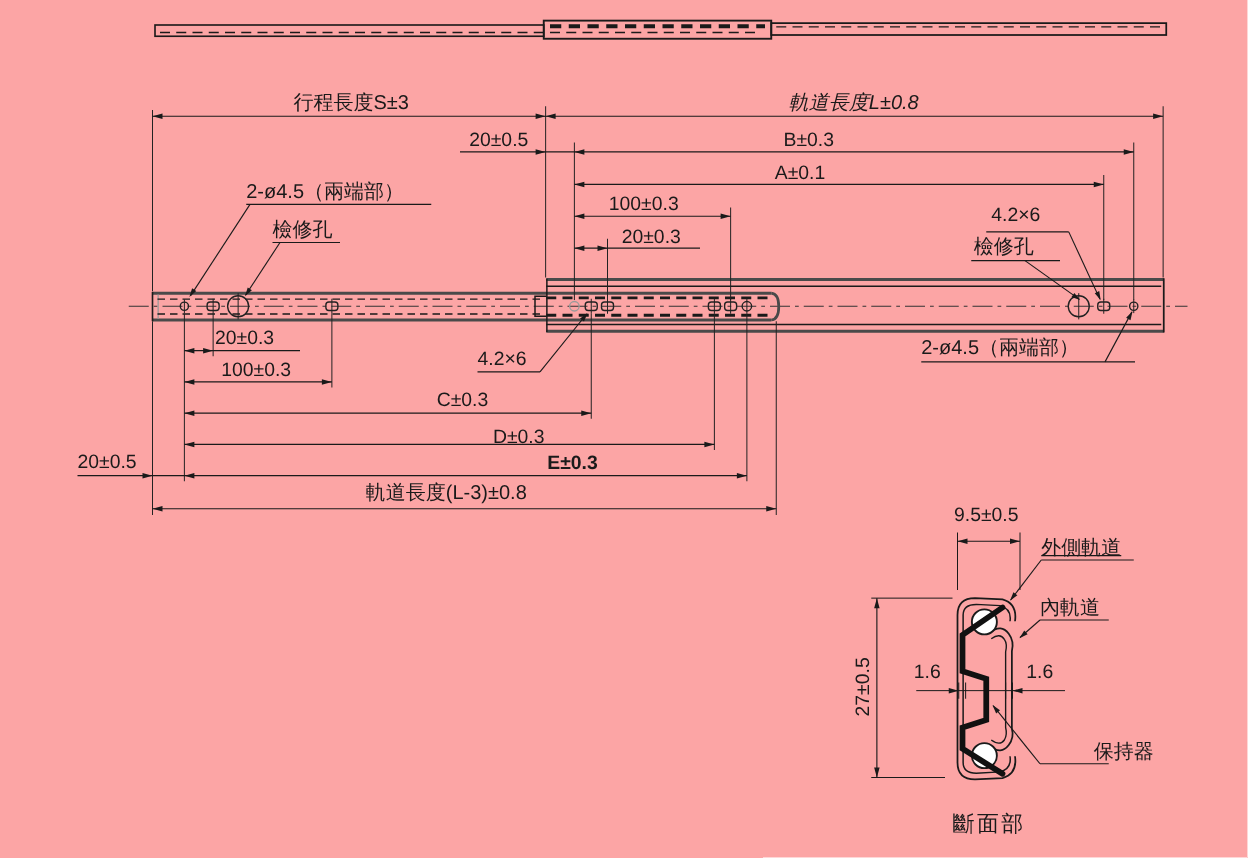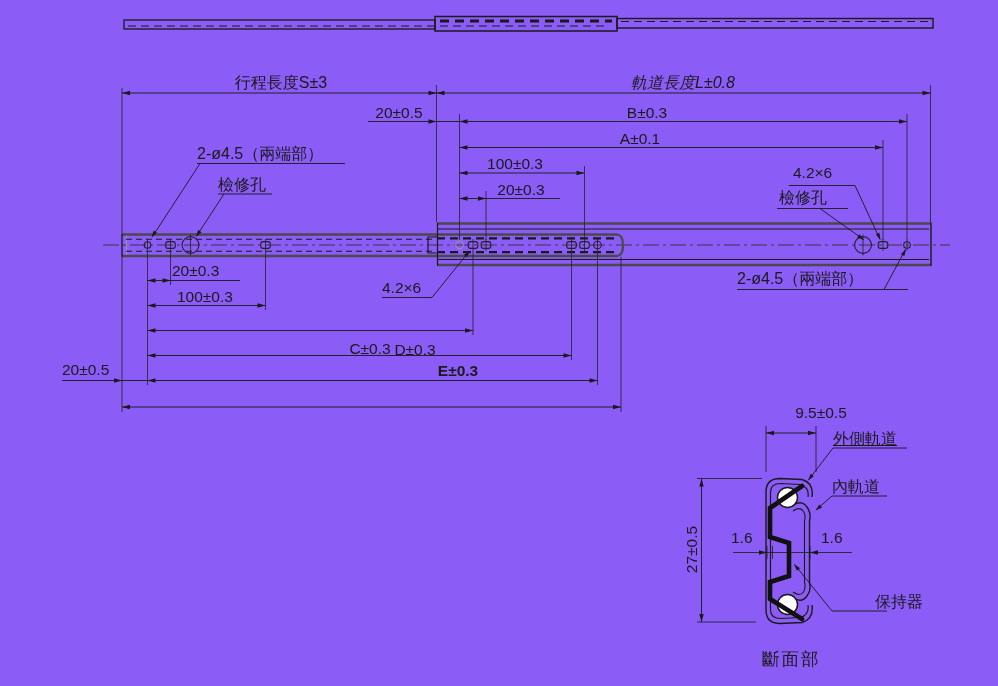--- a/index.html
+++ b/index.html
@@ -1,16 +1,16 @@
 <!DOCTYPE html>
 <html><head>
 <meta charset="utf-8">
 <style>
   html,body{margin:0;padding:0;background:#fff;}
-  #stage{position:relative;width:998px;height:686px;background:#8b5cf6;overflow:hidden;
+  #stage{position:relative;width:998px;height:686px;background:#fca5a5;overflow:hidden;
          font-family:"Liberation Sans","DejaVu Sans",sans-serif;color:#1a1a1a;}
   #linework{position:absolute;left:0;top:0;}
   .txt{position:absolute;white-space:nowrap;font-size:15.5px;line-height:17px;color:#1a1a1a;}
   .ctr{text-align:center;}
   .cjk{font-size:16px;}
   .rot{transform:rotate(-90deg);transform-origin:center center;}
   .cap{font-size:17.5px;letter-spacing:2px;}
 </style>
 </head>
 <body>
@@ -223,26 +223,27 @@
 
 <div class="txt cjk" style="left:197px;top:145px;">2-ø4.5（兩端部）</div>
 <div class="txt cjk" style="left:218px;top:176px;">檢修孔</div>
 <div class="txt" style="left:382px;top:279px;">4.2×6</div>
 <div class="txt" style="left:793px;top:164px;">4.2×6</div>
 <div class="txt cjk" style="left:779px;top:189px;">檢修孔</div>
 <div class="txt cjk" style="left:737px;top:270px;">2-ø4.5（兩端部）</div>
 
 <div class="txt" style="left:172px;top:262px;">20±0.3</div>
 <div class="txt" style="left:177px;top:288px;">100±0.3</div>
-<div class="txt ctr" style="left:330px;top:312px;width:80px;margin-top:28px;">C±0.3</div>
+<div class="txt ctr" style="left:330px;top:312px;width:80px;">C±0.3</div>
 <div class="txt ctr" style="left:375px;top:341px;width:80px;text-align:center;">D±0.3</div>
 <div class="txt ctr" style="left:418px;top:362px;width:80px;font-weight:bold;">E±0.3</div>
+<div class="txt cjk ctr" style="left:257px;top:386px;width:200px;">軌道長度(L-3)±0.8</div>
 <div class="txt" style="left:62px;top:361px;">20±0.5</div>
 
-<div class="txt ctr" style="left:781px;top:404px;width:80px;">9.5±0.5</div>
+<div class="txt ctr" style="left:749px;top:404px;width:80px;">9.5±0.5</div>
 <div class="txt ctr rot" style="left:655px;top:541px;width:72px;">27±0.5</div>
 <div class="txt" style="left:731px;top:529px;">1.6</div>
 <div class="txt" style="left:821px;top:529px;">1.6</div>
 <div class="txt cjk" style="left:833px;top:430px;text-decoration:underline;">外側軌道</div>
 <div class="txt cjk" style="left:832px;top:478px;text-align:center;">內軌道</div>
 <div class="txt cjk" style="left:832px;top:593px;margin-left:43px;">保持器</div>
 <div class="txt cjk cap" style="left:762px;top:638px;margin-top:13px;">斷面部</div>
 
 </div>
 

